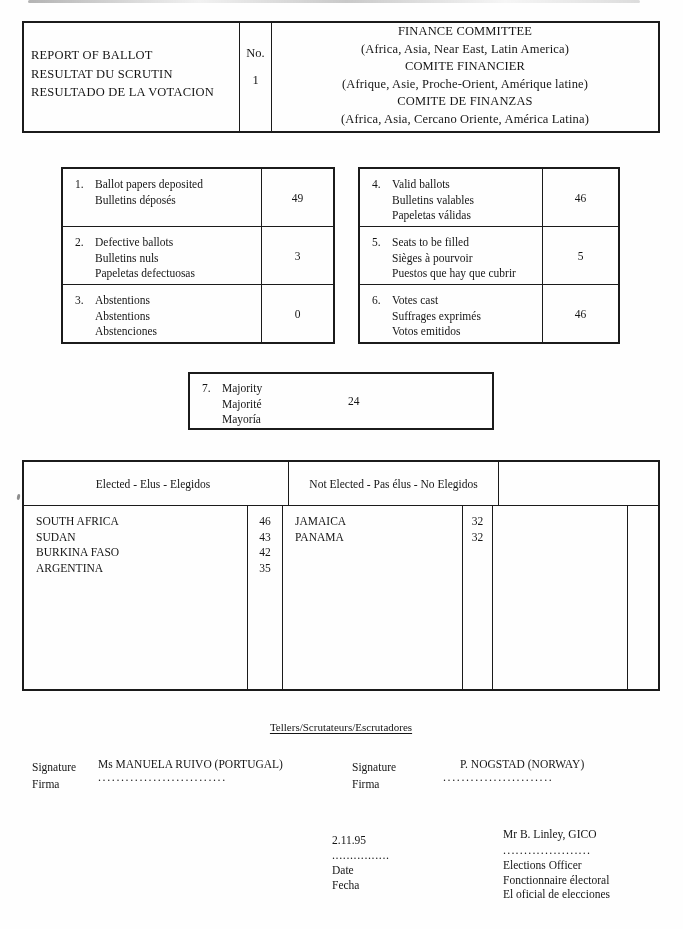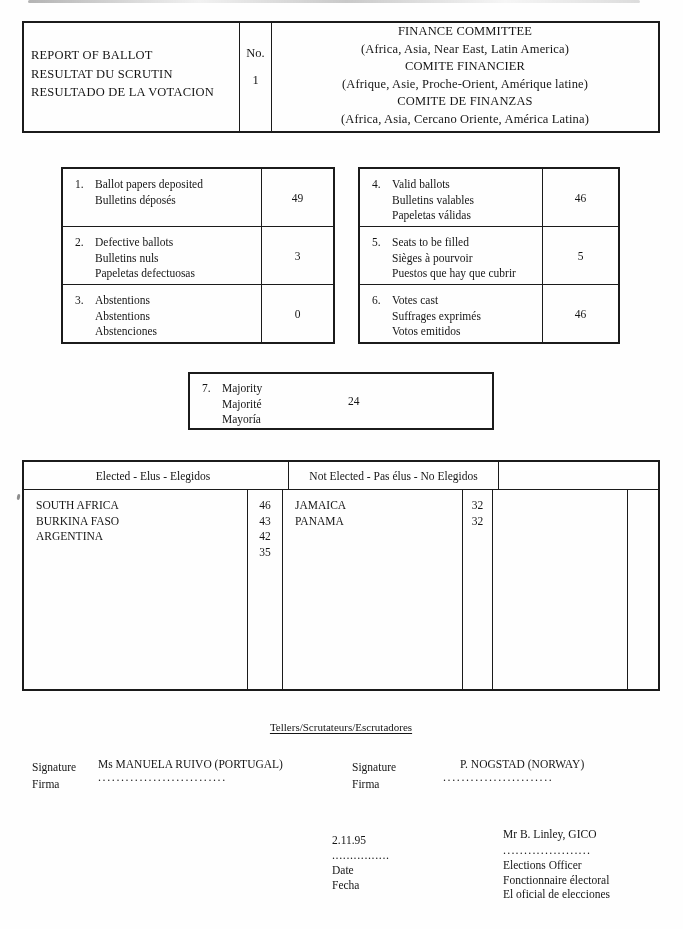--- a/index.html
+++ b/index.html
@@ -47,21 +47,21 @@
   .stats-right .stat-value { width:76px; }
 
   
   .majority-box { left:188px; top:372px; width:306px; height:58px; }
   .majority-box .stat-main { padding:7px 0 0 12px; }
   .majority-value { position:absolute; left:158px; top:50%; transform:translateY(-50%);
     font-size:11.5px; }
 
   
   .results-table { left:22px; top:460px; width:638px; height:231px; display:flex; flex-direction:column; }
-  .res-header { display:flex; height:28px; flex:none; border-bottom:1.5px solid #1b1b1b;
+  .res-header { display:flex; height:44px; flex:none; border-bottom:1.5px solid #1b1b1b;
     box-sizing:border-box; font-size:11.5px; }
   .res-hcell { display:flex; align-items:center; justify-content:center; box-sizing:border-box; }
   .res-h1 { width:258px; }
   .res-h2 { width:210px; border-left:1.5px solid #1b1b1b;margin-left:6px; }
   .res-h3 { flex:1; border-left:1.5px solid #1b1b1b; }
   .res-body { display:flex; flex:1; font-size:11.5px; line-height:15.6px; }
   .res-col { box-sizing:border-box; }
   .res-col + .res-col { border-left:1.5px solid #1b1b1b; }
   .res-names { padding:8px 0 0 12px; }
   .res-nums { padding-top:8px; text-align:center; }
@@ -203,20 +203,21 @@
 
   <div class="box results-table">
     <div class="res-header">
       <div class="res-hcell res-h1">Elected - Elus - Elegidos</div>
       <div class="res-hcell res-h2">Not Elected - Pas élus - No Elegidos</div>
       <div class="res-hcell res-h3"></div>
     </div>
     <div class="res-body">
       <div class="res-col res-names col-n1">
         <div>SOUTH AFRICA</div>
+        <div>SUDAN</div>
         <div>BURKINA FASO</div>
         <div>ARGENTINA</div>
       </div>
       <div class="res-col res-nums col-v1">
         <div>46</div>
         <div>43</div>
         <div>42</div>
         <div>35</div>
       </div>
       <div class="res-col res-names col-n2">

